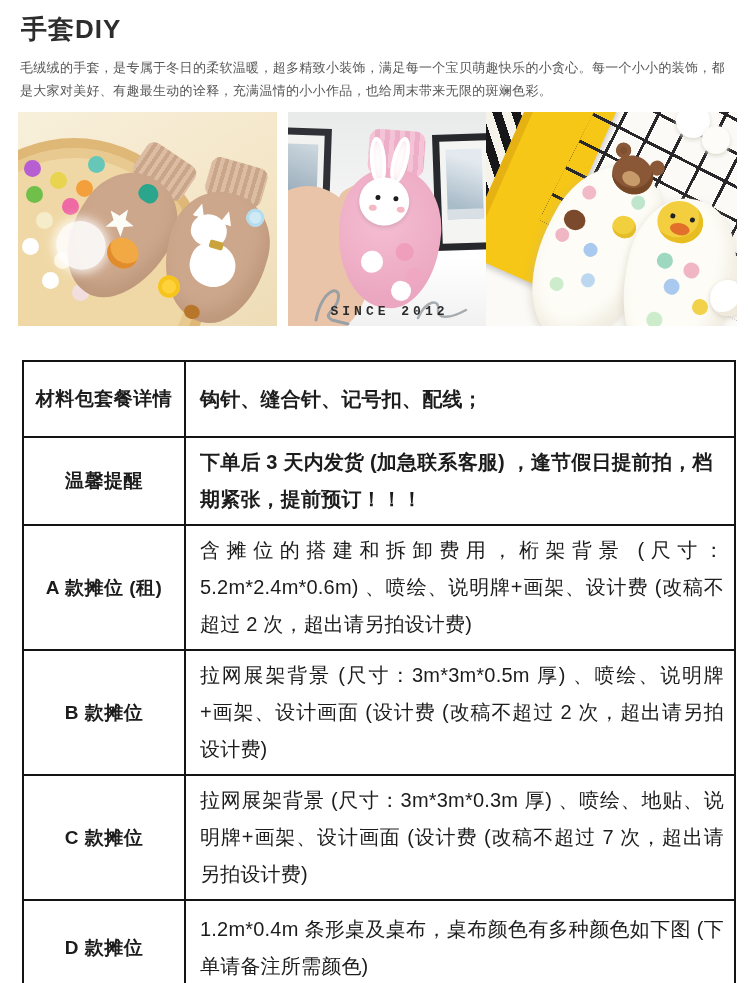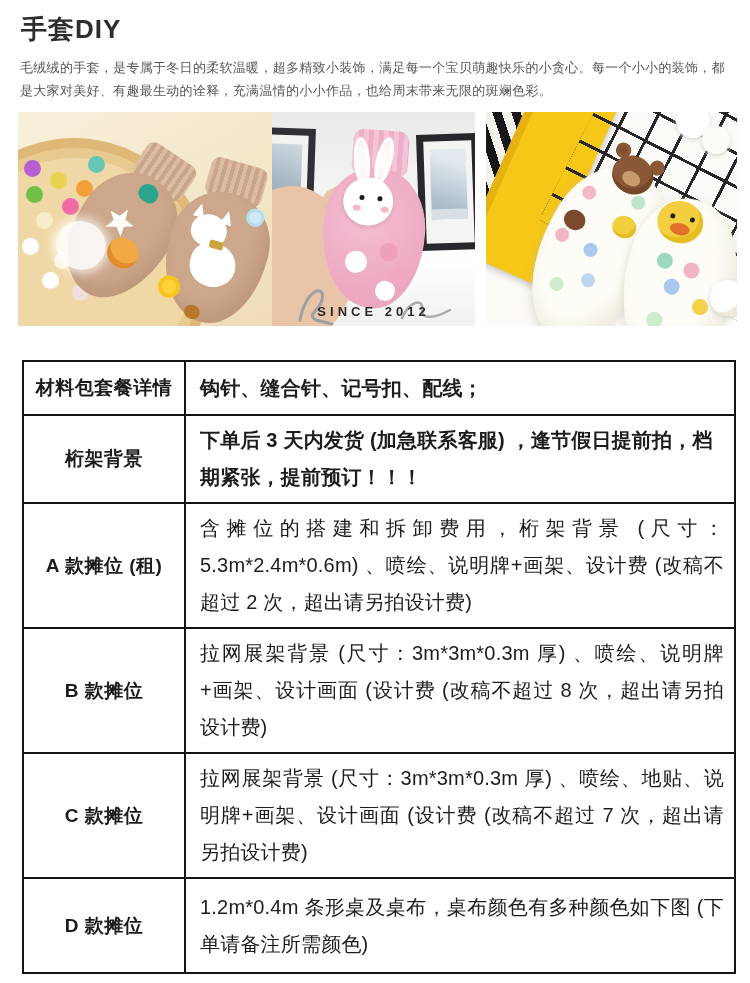--- a/index.html
+++ b/index.html
@@ -13,21 +13,21 @@
     position:absolute;left:21px;top:12px;margin:0;
     font-size:26px;font-weight:600;color:#2d2d2d;letter-spacing:1px;
   }
   #desc{
     position:absolute;left:20px;top:56px;width:712px;margin:0;
     font-size:13px;line-height:23px;color:#575757;letter-spacing:.3px;
   }
   
   .photo{position:absolute;top:112px;height:214px;overflow:hidden;}
   #ph1{left:18px;width:259px;background:linear-gradient(150deg,#f8f0db 0%,#f4e6c8 55%,#eedcb6 100%);}
-  #ph2{left:272px;width:203px;background:linear-gradient(180deg,#e9eaea 0%,#f4f4f4 40%,#ffffff 68%,#f1f1f1 100%);}
+  #ph2{left:288px;width:203px;background:linear-gradient(180deg,#e9eaea 0%,#f4f4f4 40%,#ffffff 68%,#f1f1f1 100%);font-family:Liberation Mono, monospace;}
   #ph3{left:486px;width:251px;background:#fbfaf7;}
   .photo *{position:absolute;}
   
   .tray{left:-80px;top:26px;width:252px;height:252px;border-radius:50%;
         background:#f0d8a6;border:10px solid #dfb878;box-shadow:inset 0 0 0 10px #e8c98f;}
   .tray-dots{left:6px;top:48px;width:17px;height:17px;border-radius:50%;background:#b75fd2;
     box-shadow:26px 12px 0 #e8d44e, 2px 26px 0 #6fbf4a, 38px 38px 0 #ef6aa5,
       12px 52px 0 #f5ecc9, 44px 66px 0 #f0b1d4, -2px 78px 0 #ffffff,
       52px 20px 0 #f3a03c, 64px -4px 0 #66c7b8, 30px 92px 0 #fdf4e0,
       60px 96px 0 #e5c8f0, 18px 112px 0 #ffffff, 48px 124px 0 #f2dede, 70px 50px 0 #f9e26f;}
@@ -121,21 +121,21 @@
   }
   #spec-table td{
     border:2px solid #141414;vertical-align:middle;color:#1c1c1c;
   }
   #spec-table td.lbl{
     width:158px;text-align:center;font-weight:bold;font-size:19px;letter-spacing:.5px;
   }
   #spec-table td.cnt{
     padding:6px 10px 6px 14px;font-size:20px;line-height:37px;letter-spacing:.2px;
   }
-  tr.r1{height:54px;} tr.r2{height:78px;} tr.r3{height:110px;}
+  tr.r1{height:76px;} tr.r2{height:78px;} tr.r3{height:110px;}
   tr.r4{height:114px;} tr.r5{height:109px;} tr.r6{height:95px;}
   td.cnt.bold{font-weight:bold;}
   td.cnt.alert{font-weight:bold;color:#de1111;}
   td.cnt.just{text-align:justify;text-align-last:left;}
   tr.r6 td.cnt{line-height:38px;}
 </style>
 </head>
 <body>
 
 <h1 id="title">手套DIY</h1>
@@ -227,30 +227,30 @@
   <div class="wpom3"></div>
 </div>
 
 <table id="spec-table">
   <tbody>
       <tr class="r1">
     <td class="lbl">材料包套餐详情</td>
     <td class="cnt bold">钩针、缝合针、记号扣、配线；</td>
   </tr>
   <tr class="r2">
-    <td class="lbl">桁架背景</td>
+    <td class="lbl">温馨提醒</td>
     <td class="cnt alert">下单后 3 天内发货 (加急联系客服) ，逢节假日提前拍，档期紧张，提前预订！！！</td>
   </tr>
   <tr class="r3">
     <td class="lbl">A 款摊位 (租)</td>
-    <td class="cnt just">含摊位的搭建和拆卸费用，桁架背景 (尺寸：5.3m*2.4m*0.6m) 、喷绘、说明牌+画架、设计费 (改稿不超过 2 次，超出请另拍设计费)</td>
+    <td class="cnt just">含摊位的搭建和拆卸费用，桁架背景 (尺寸：5.2m*2.4m*0.6m) 、喷绘、说明牌+画架、设计费 (改稿不超过 2 次，超出请另拍设计费)</td>
   </tr>
   <tr class="r4">
     <td class="lbl">B 款摊位</td>
-    <td class="cnt just">拉网展架背景 (尺寸：3m*3m*0.3m 厚) 、喷绘、说明牌+画架、设计画面 (设计费 (改稿不超过 8 次，超出请另拍设计费)</td>
+    <td class="cnt just">拉网展架背景 (尺寸：3m*3m*0.5m 厚) 、喷绘、说明牌+画架、设计画面 (设计费 (改稿不超过 2 次，超出请另拍设计费)</td>
   </tr>
   <tr class="r5">
     <td class="lbl">C 款摊位</td>
     <td class="cnt just">拉网展架背景 (尺寸：3m*3m*0.3m 厚) 、喷绘、地贴、说明牌+画架、设计画面 (设计费 (改稿不超过 7 次，超出请另拍设计费)</td>
   </tr>
   <tr class="r6">
     <td class="lbl">D 款摊位</td>
     <td class="cnt just">1.2m*0.4m 条形桌及桌布，桌布颜色有多种颜色如下图 (下单请备注所需颜色)</td>
   </tr>
 </tbody>

